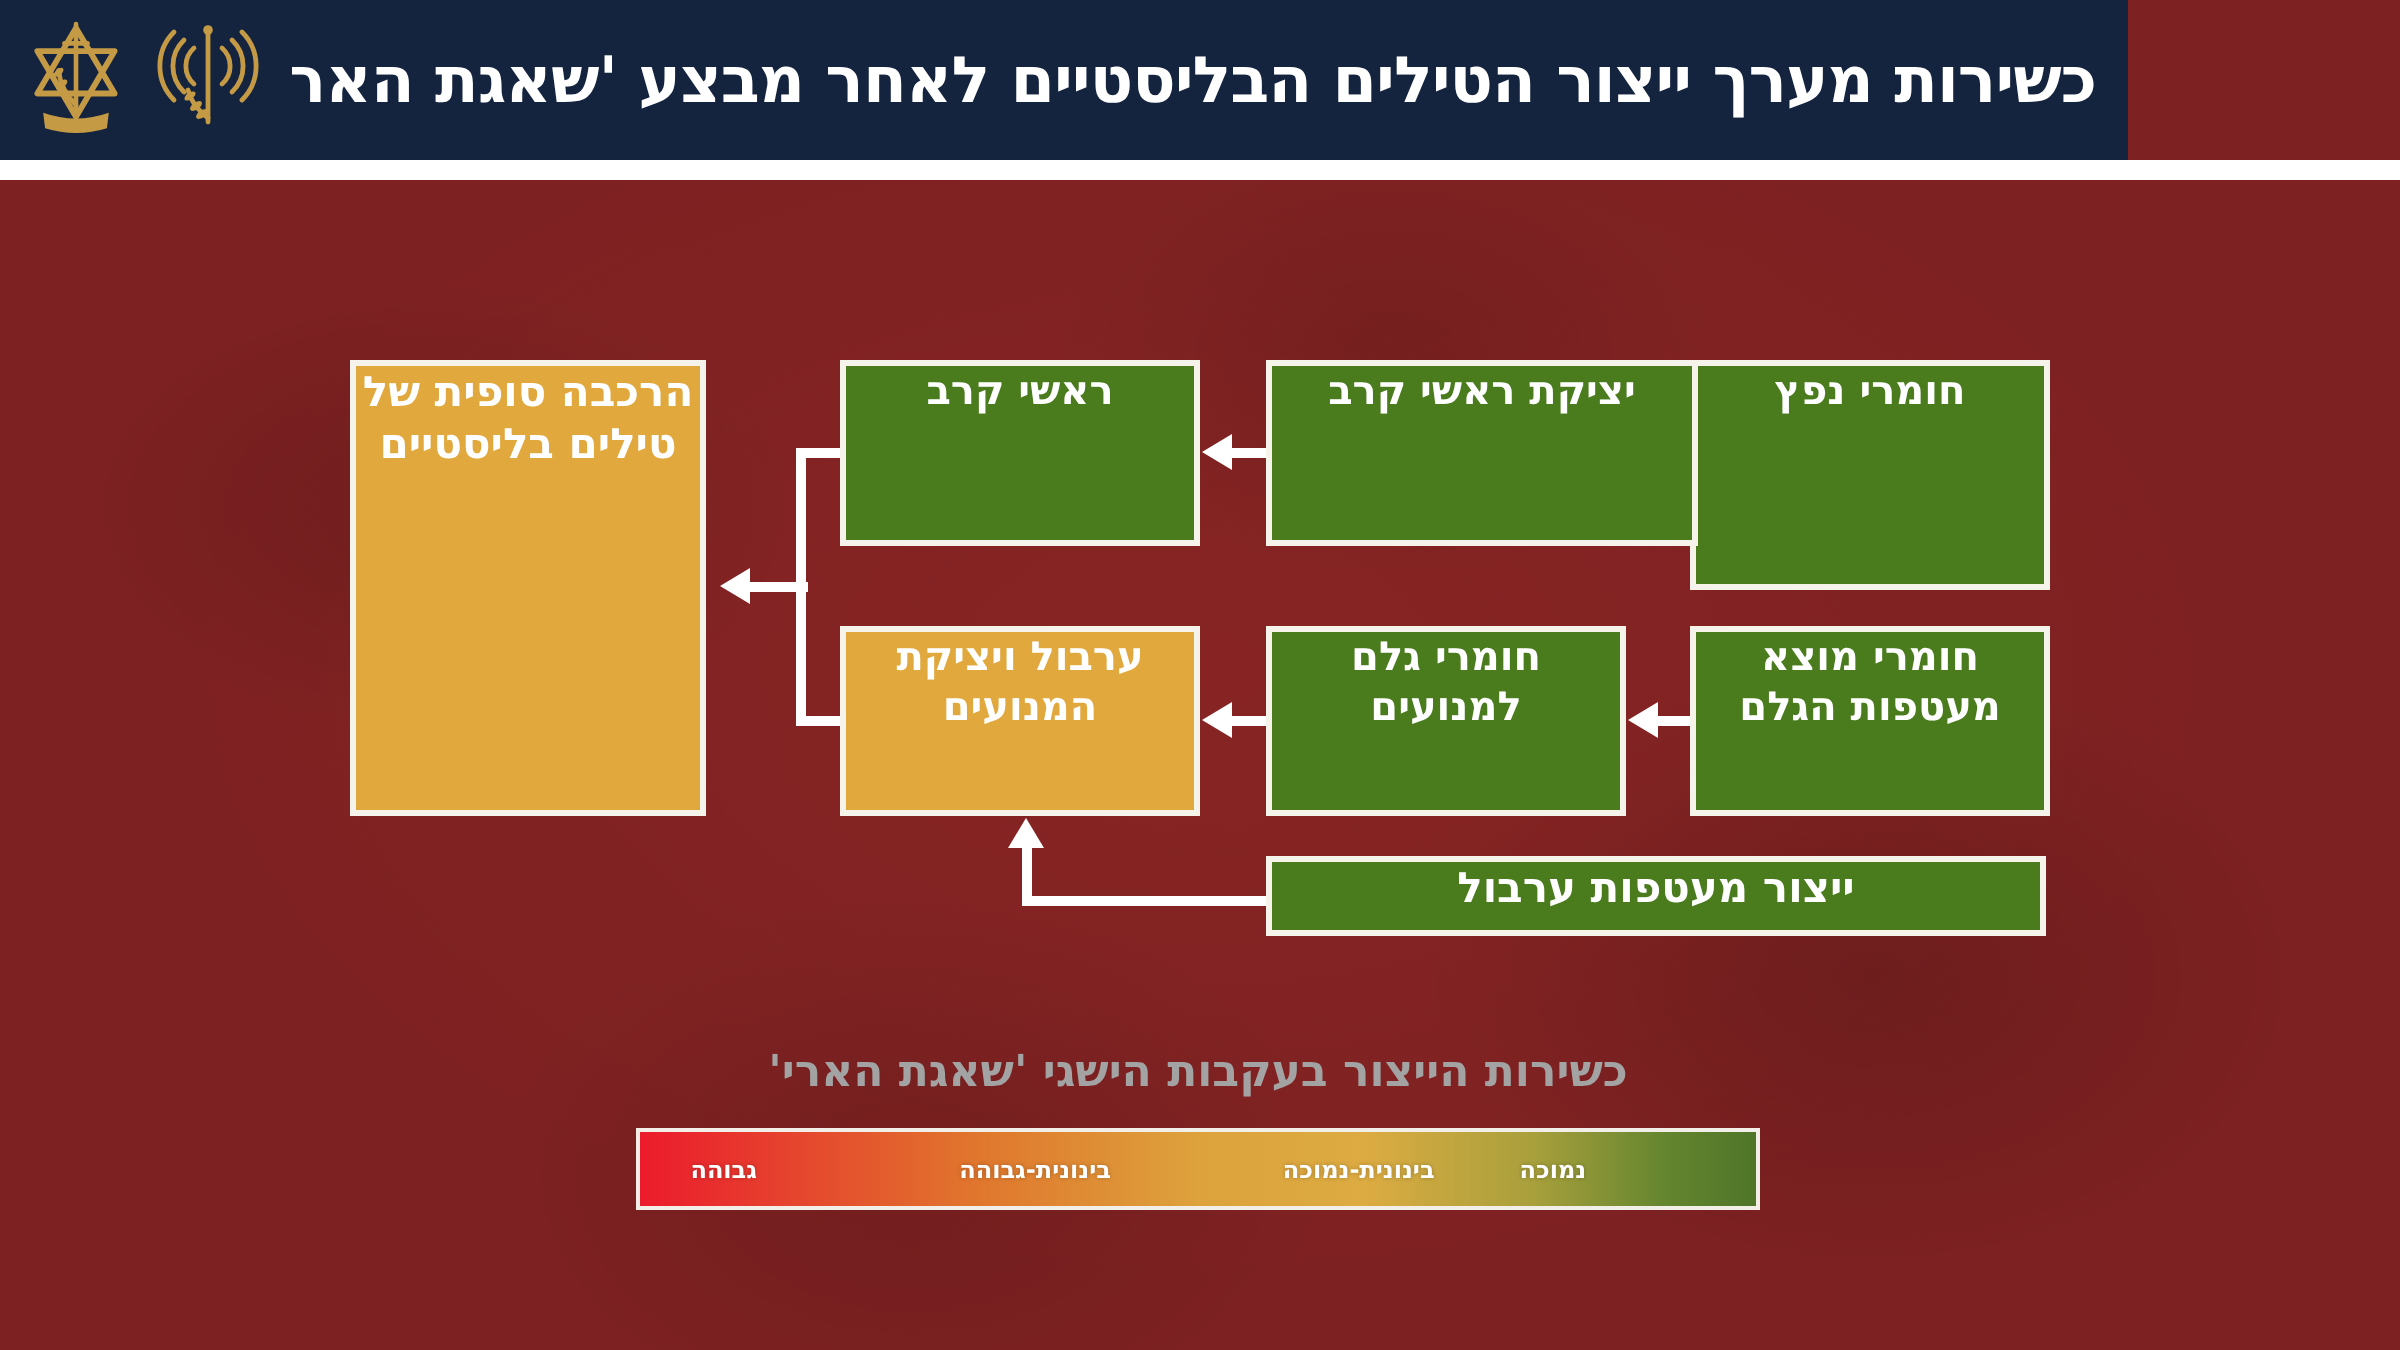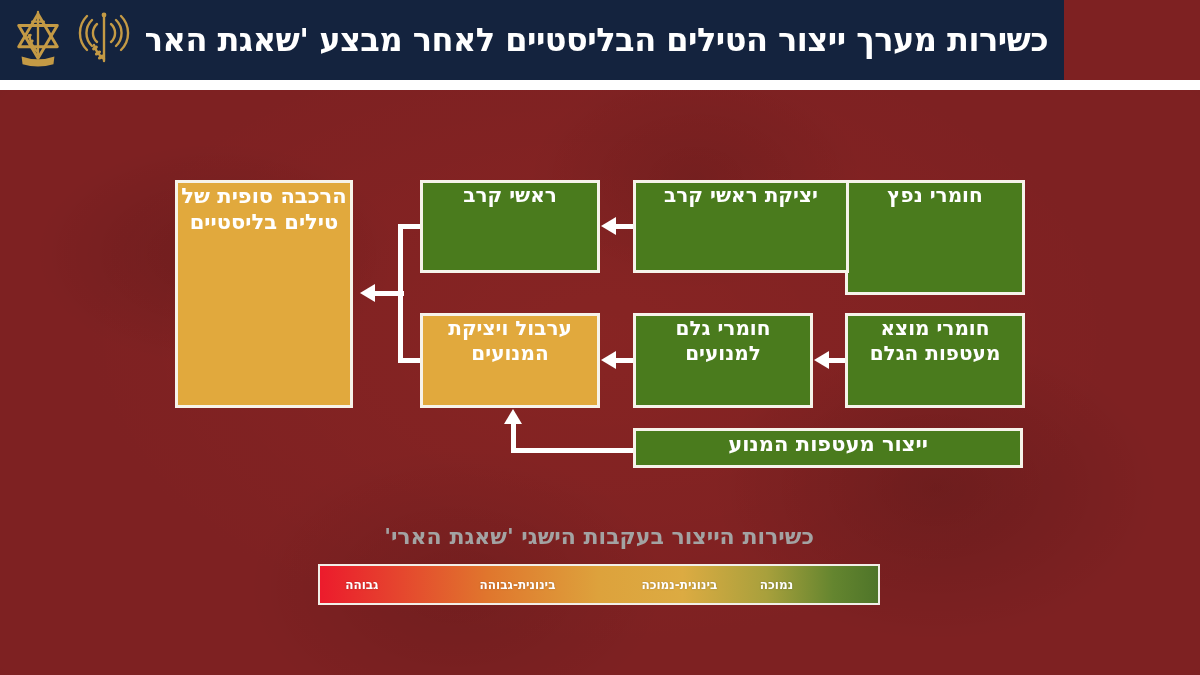--- a/index.html
+++ b/index.html
@@ -212,21 +212,21 @@
 </div>
 <div class="box yellow" id="box-motor-mixing">
   <div class="box-label">ערבול ויציקת
 המנועים</div>
 </div>
 <div class="box yellow" id="box-final-assembly">
   <div class="box-label lg">הרכבה סופית של
 טילים בליסטיים</div>
 </div>
 <div class="box green" id="box-motor-casings">
-  <div class="box-label lg">ייצור מעטפות המנוע</div>
+  <div class="box-label lg">ייצור מעטפות ערבול</div>
 </div>
 
 <div class="h-arrow" id="arrow-top-1"></div>
 <div class="h-arrow" id="arrow-top-2"></div>
 <div class="h-arrow" id="arrow-bottom-1"></div>
 <div class="h-arrow" id="arrow-bottom-2"></div>
 <div class="h-arrow" id="arrow-assembly"></div>
 
 <div class="line" id="bracket-stub-top"></div>
 <div class="line" id="bracket-stub-bottom"></div>

